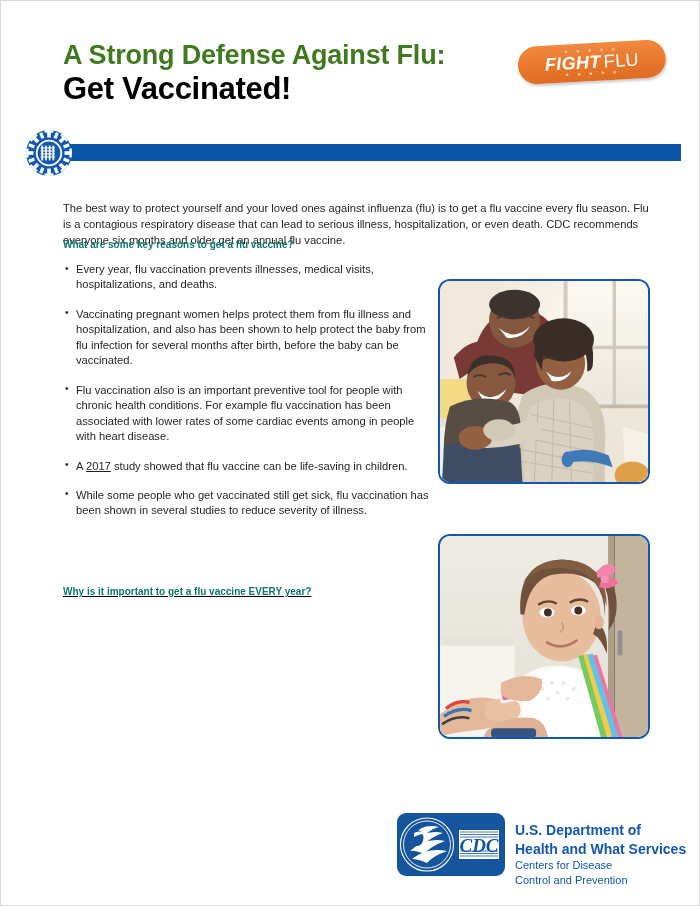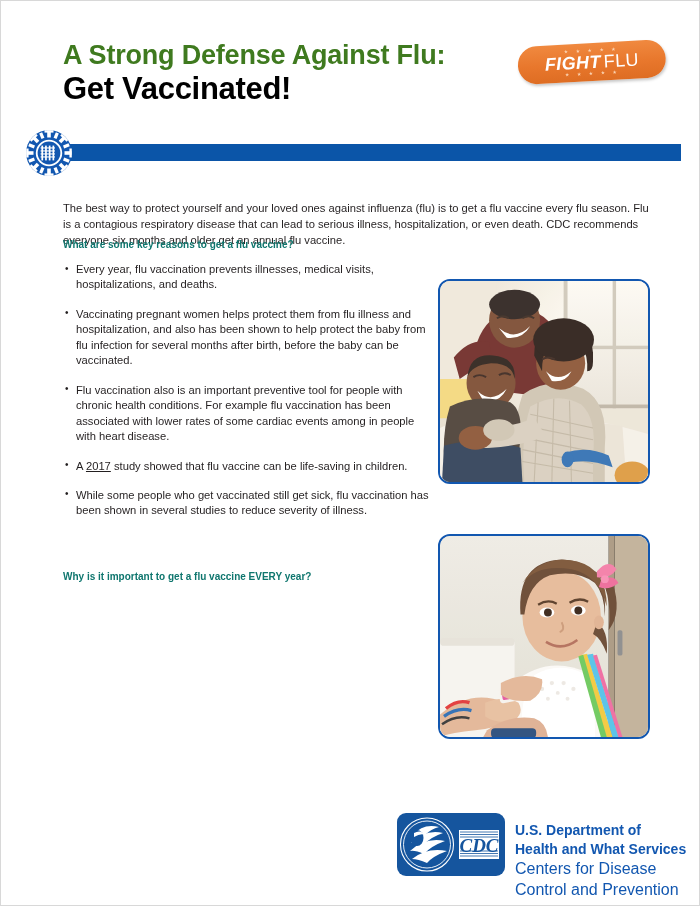--- a/index.html
+++ b/index.html
@@ -153,21 +153,21 @@
     left: 2px;
     top: -0.5px;
     font-size: 10px;
     color: #231f20;
   }
   a.inline-link {
     color: #231f20;
   }
 
   #section-reasons { top: 238px; }
-  #section-every-year { top: 570px; }
+  #section-every-year { top: 585px; text-decoration: underline; }
 
   
   .photo {
     position: absolute;
     border: 2.5px solid #1257b0;
     border-radius: 12px;
     overflow: hidden;
     box-sizing: border-box;
     background: #dfe6ec;
   }
@@ -203,21 +203,21 @@
     top: 8px;
     line-height: 1.33;
     color: #1257b0;
   }
   .footer-text .bold {
     font-size: 14px;
     font-weight: bold;
     white-space: nowrap;
   }
   .footer-text .reg {
-    font-size: 16px;
+    font-size: 11px;
     font-weight: normal;
     white-space: nowrap;
   }
 </style>
 </head>
 <body>
 
 <div class="page">
 
   <div class="header">

